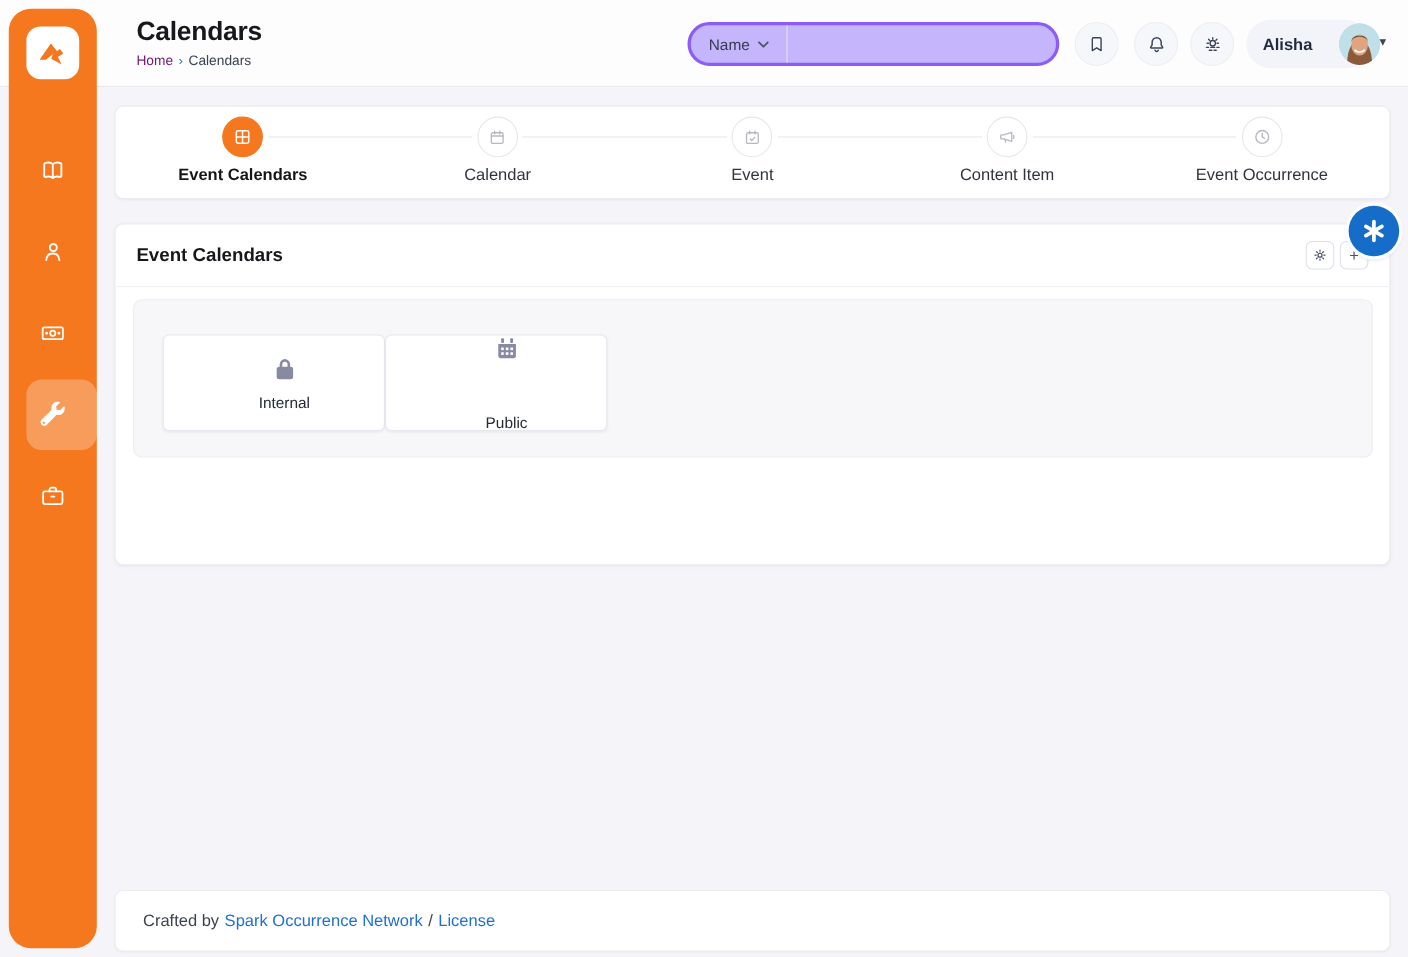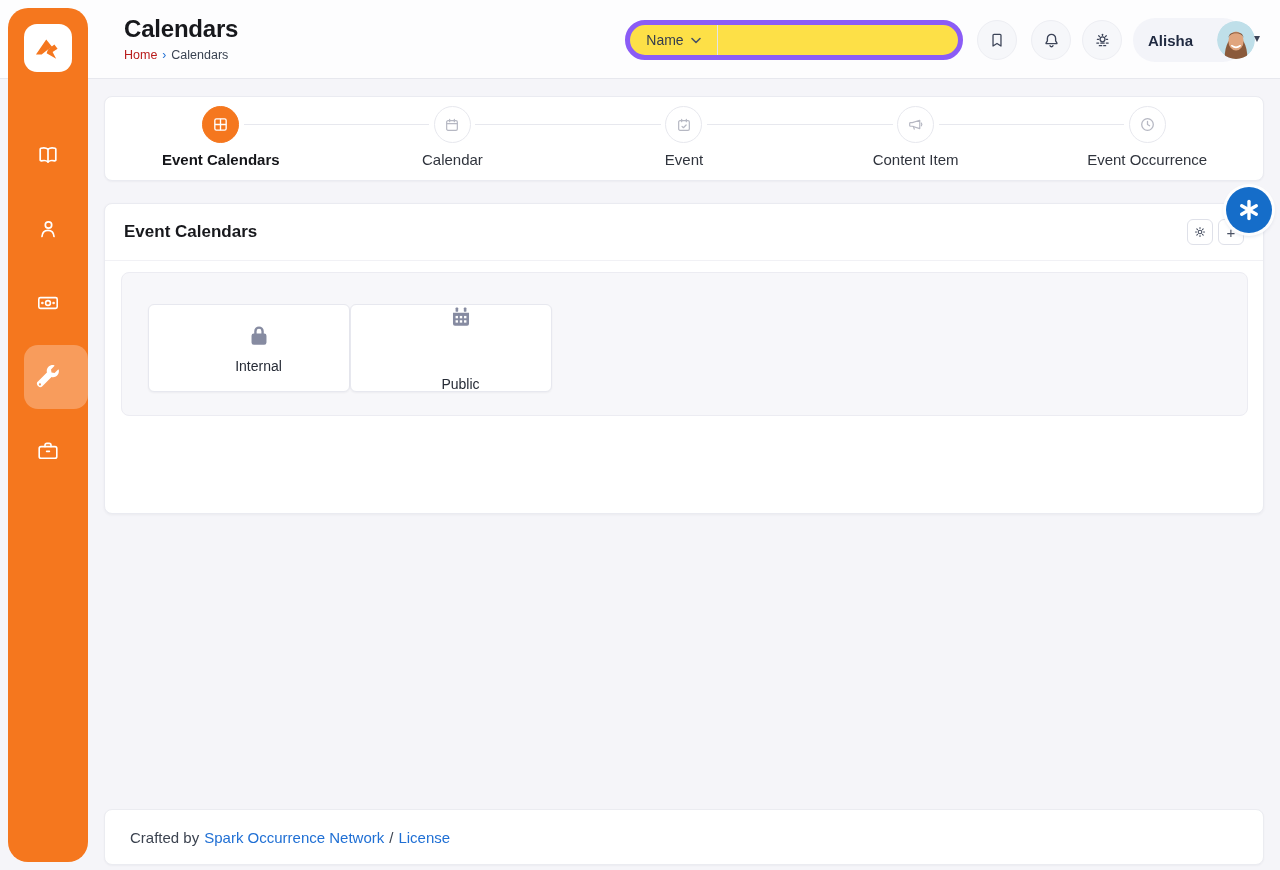--- a/index.html
+++ b/index.html
@@ -11,27 +11,27 @@
   
   .header-band {
     position:absolute; top:0; left:0; width:1280px; height:79px;
     background:#fdfdfe; border-bottom:1px solid #e7e8ee;
   }
   .page-title {
     position:absolute; left:124px; top:15px; font-size:24px; font-weight:700;
     color:#17181c; letter-spacing:-0.2px;
   }
   .breadcrumb { position:absolute; left:124px; top:48px; font-size:12.5px; display:flex; gap:5px; align-items:center; }
-  .breadcrumb a { color:#b91c1c; text-decoration:none; cursor:pointer; }
+  .breadcrumb a { color:#701a75; text-decoration:none; cursor:pointer; }
   .breadcrumb .sep { color:#1f6fd4; font-size:12px; }
   .breadcrumb .current { color:#3a4352; }
 
   .search-pill {
     position:absolute; left:625px; top:20px; width:338px; height:40px;
-    border:5px solid #8b5cf6; border-radius:20px; background:#fde047; display:flex; overflow:hidden;
+    border:3px solid #8b5cf6; border-radius:20px; background:#c4b5fd; display:flex; overflow:hidden;
   }
   .search-filter {
     width:88px; border-right:1px solid #e2e3eb; display:flex; align-items:center;
     justify-content:center; gap:7px; color:#333c4e; font-size:14px; cursor:pointer; flex:0 0 auto;
   }
   .search-filter .caret { font-size:10px; color:#4a5264; }
   .search-input { flex:1; border:none; outline:none; background:transparent; padding:0 14px; font-size:14px; color:#333c4e; }
 
   .icon-btn {
     position:absolute; top:20px; width:40px; height:40px; border-radius:50%;

